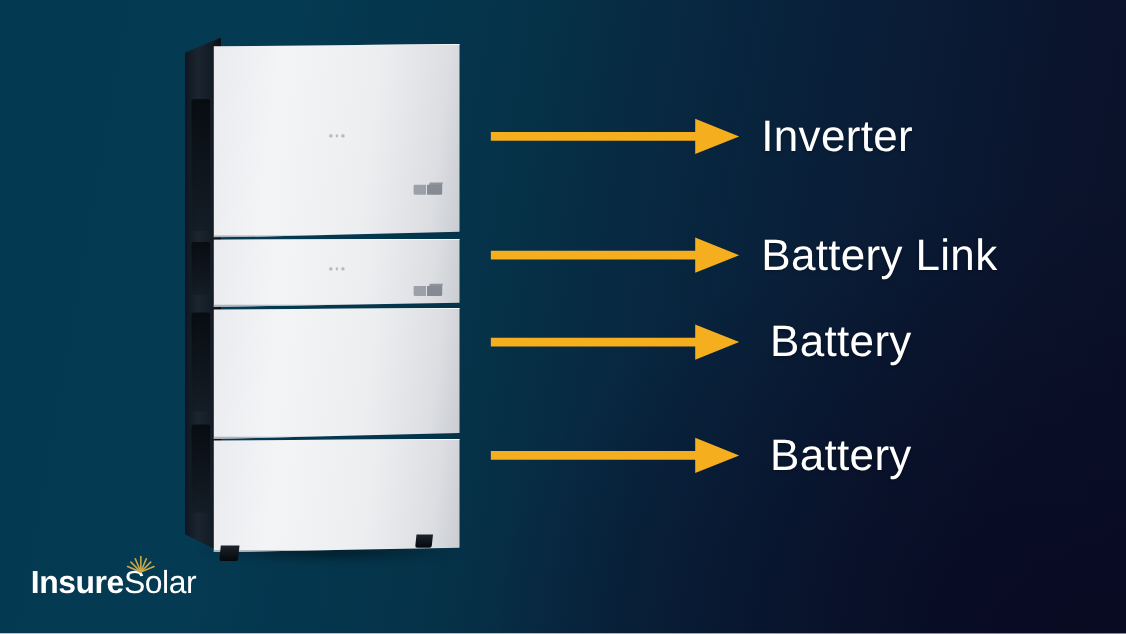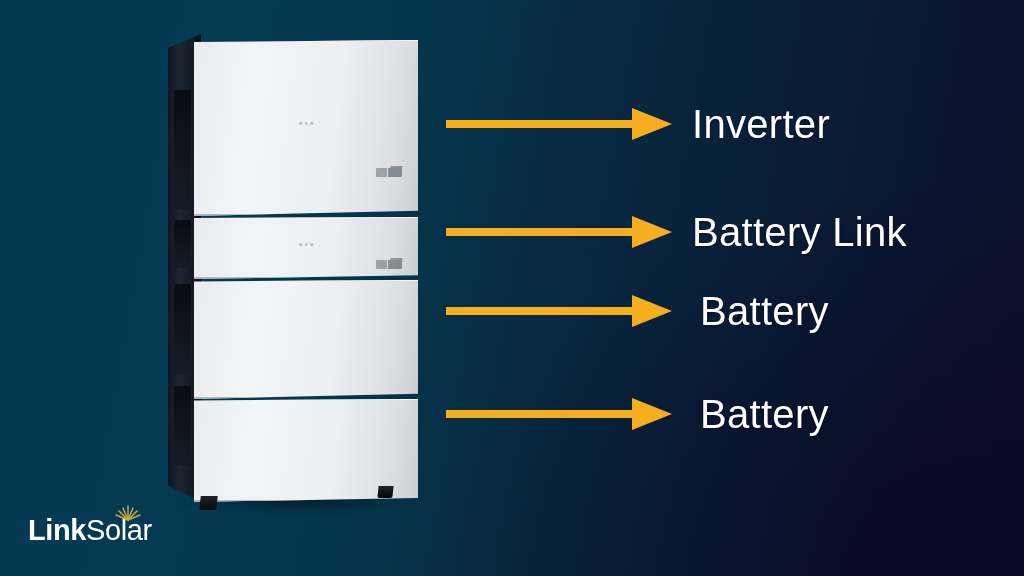--- a/index.html
+++ b/index.html
@@ -239,21 +239,21 @@
   <div class="callout" style="left:446px; top:394px;">
     <span class="arrow">
       <svg width="226" height="40" viewBox="0 0 226 40" aria-hidden="true">
         <path d="M0 16 L186 16 L186 4 L226 20 L186 36 L186 24 L0 24 Z" fill="#f5ae1e"></path>
       </svg>
     </span>
     <span class="callout-label" style="margin-left:28px;">Battery</span>
   </div>
 
   <div id="logo">
-    <span class="logo-text logo-bold">Link</span>
+    <span class="logo-text logo-bold">Insure</span>
     <span class="logo-text logo-light">Solar</span>
 
     <svg id="sunburst" viewBox="0 0 28 18">
       <g stroke="#c9a84a" stroke-width="1.5" stroke-linecap="round">
         <line x1="14" y1="17" x2="14" y2="3"></line>
         <line x1="14" y1="17" x2="9" y2="5"></line>
         <line x1="14" y1="17" x2="19" y2="5"></line>
         <line x1="14" y1="17" x2="5" y2="8"></line>
         <line x1="14" y1="17" x2="23" y2="8"></line>
         <line x1="14" y1="17" x2="2" y2="12"></line>

